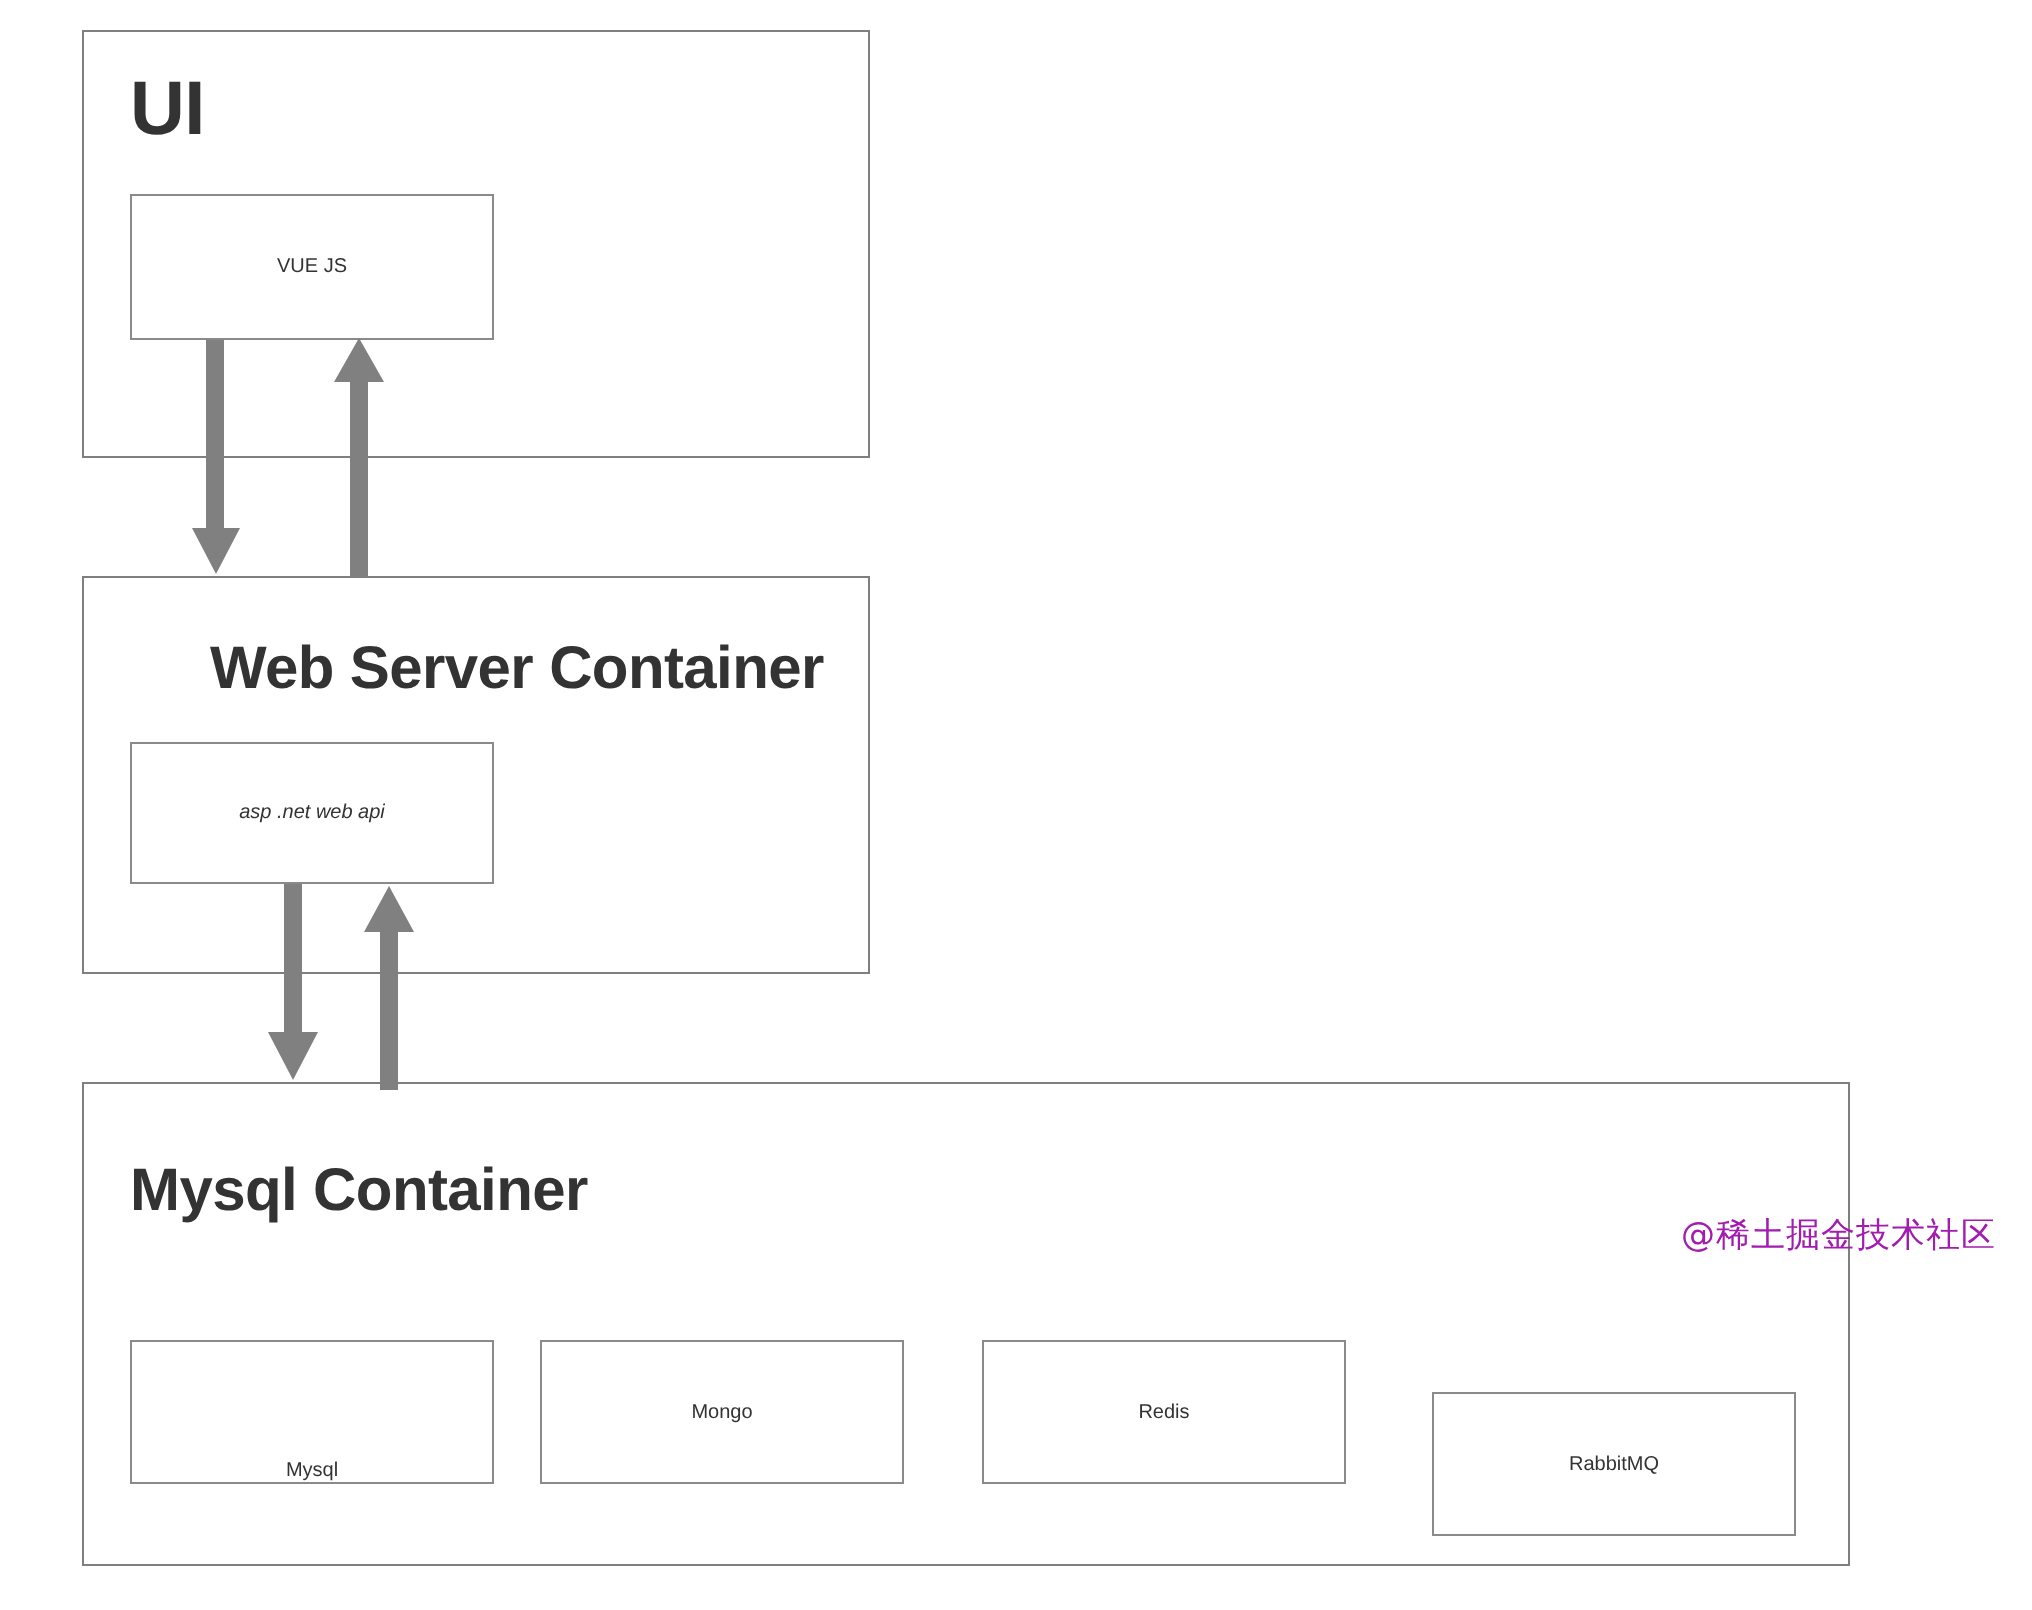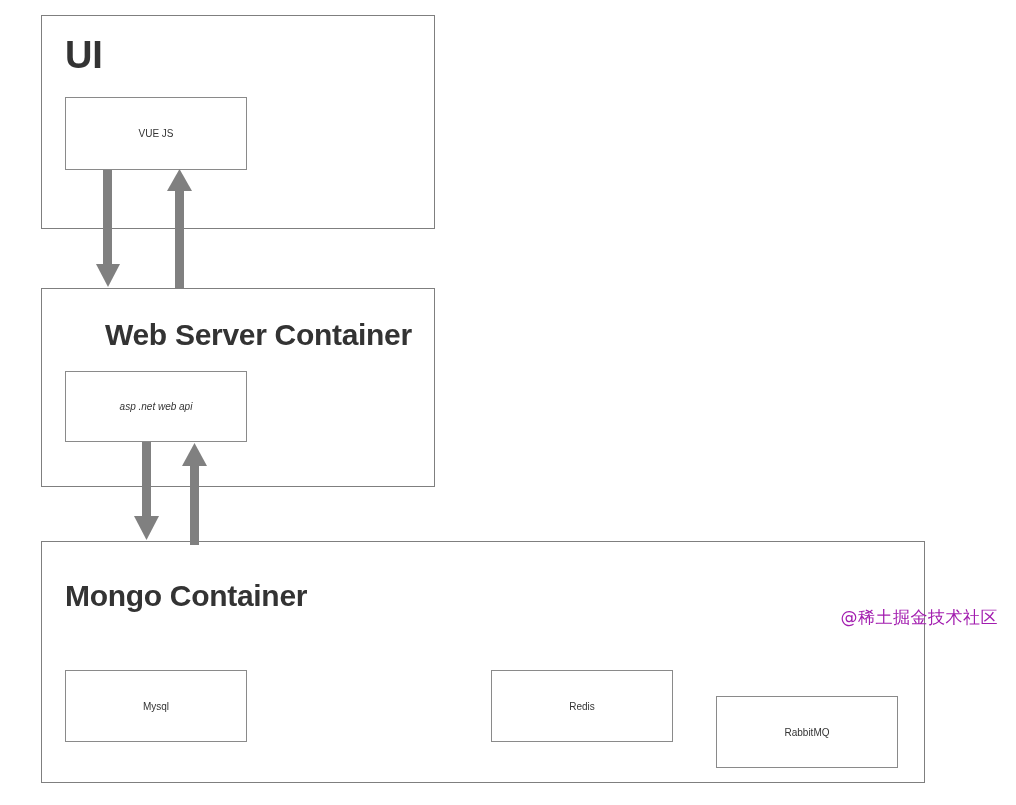--- a/index.html
+++ b/index.html
@@ -62,21 +62,21 @@
   .component-label {
     color: #333333;
     font-size: 10px;
     font-family: "Liberation Sans", sans-serif;
     white-space: nowrap;
   }
 
   #vuejs-box   { left: 65px;  top: 97px;  width: 182px; height: 73px; }
   #aspnet-box  { left: 65px;  top: 371px; width: 182px; height: 71px; font-style: italic; }
 
-  #mysql-box    { left: 65px;  top: 670px; width: 182px; height: 72px; }
+  #mysql-box    { left: 65px;  top: 670px; width: 182px; height: 72px; align-items: flex-end; }
   #mongo-box    { left: 270px; top: 670px; width: 182px; height: 72px; }
   #redis-box    { left: 491px; top: 670px; width: 182px; height: 72px; }
   #rabbitmq-box { left: 716px; top: 696px; width: 182px; height: 72px; }
 
   
   #arrow-layer {
     position: absolute;
     left: 0;
     top: 0;
     width: 1016px;
@@ -110,24 +110,27 @@
   </div>
 
   <div class="container-box" id="web-container"></div>
   <div class="container-title" id="web-title">Web Server Container</div>
 
   <div class="component-box" id="aspnet-box">
     <span class="component-label">asp .net web api</span>
   </div>
 
   <div class="container-box" id="infra-container"></div>
-  <div class="container-title" id="infra-title">Mongo Container</div>
+  <div class="container-title" id="infra-title">Mysql Container</div>
 
   <div class="component-box" id="mysql-box">
     <span class="component-label">Mysql</span>
+  </div>
+  <div class="component-box" id="mongo-box">
+    <span class="component-label">Mongo</span>
   </div>
   <div class="component-box" id="redis-box">
     <span class="component-label">Redis</span>
   </div>
   <div class="component-box" id="rabbitmq-box">
     <span class="component-label">RabbitMQ</span>
   </div>
 
   <svg id="arrow-layer" viewBox="0 0 1016 805">
 

